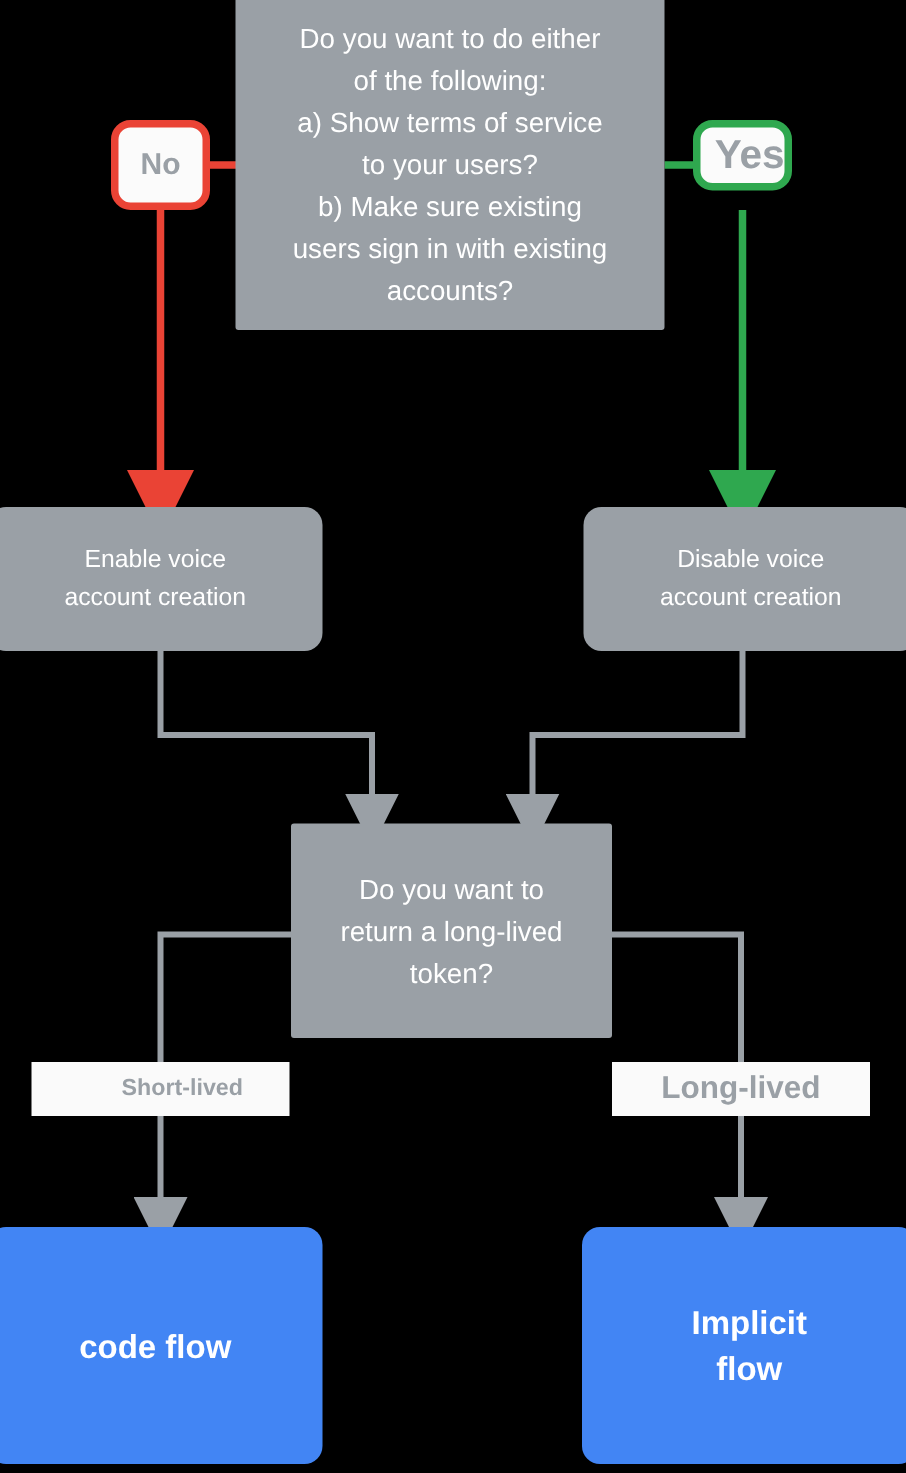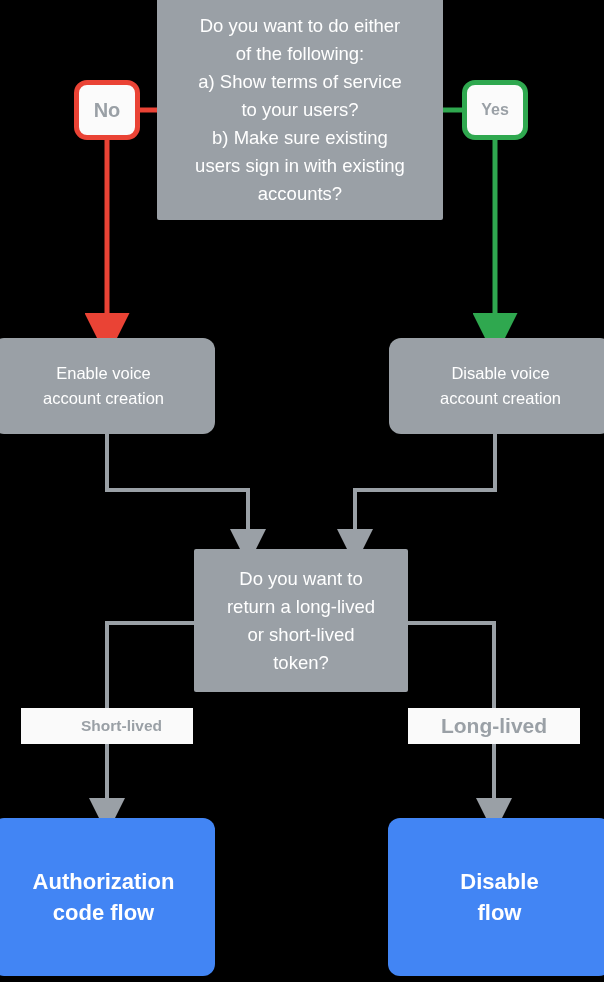--- a/index.html
+++ b/index.html
@@ -69,21 +69,21 @@
   }
   .txt-line { display: block; }
 
   
   #node-top-decision {
     left: 157px; top: 0px; width: 286px; height: 220px;
     font-size: 18.5px; line-height: 28px;
     border-top-left-radius: 0; border-top-right-radius: 0;
   }
   #badge-no { left: 74px; top: 80px; width: 66px; height: 60px; font-size: 20px; }
-  #badge-yes { left: 462px; top: 80px; width: 66px; height: 60px; font-size: 16px; }
+  #badge-yes { left: 462px; top: 80px; width: 66px; height: 47px; font-size: 27px; justify-content: flex-end; }
   #node-enable {
     left: -8px; top: 338px; width: 223px; height: 96px;
     font-size: 16.5px; line-height: 25px;
   }
   #node-disable {
     left: 389px; top: 338px; width: 223px; height: 96px;
     font-size: 16.5px; line-height: 25px;
   }
   #node-token-decision {
     left: 194px; top: 549px; width: 214px; height: 143px;
@@ -166,40 +166,38 @@
     <div>
       <span class="txt-line">Disable voice</span>
       <span class="txt-line">account creation</span>
     </div>
   </div>
 
   <div class="node decision" id="node-token-decision">
     <div>
       <span class="txt-line">Do you want to</span>
       <span class="txt-line">return a long-lived</span>
-      <span class="txt-line">or short-lived</span>
       <span class="txt-line">token?</span>
     </div>
   </div>
 
   <div class="edge-label" id="label-short">
     <span>Short-lived</span>
   </div>
 
   <div class="edge-label" id="label-long">
     <span>Long-lived</span>
   </div>
 
   <div class="node terminal" id="node-auth">
     <div>
-      <span class="txt-line">Authorization</span>
       <span class="txt-line">code flow</span>
     </div>
   </div>
 
   <div class="node terminal" id="node-implicit">
     <div>
-      <span class="txt-line">Disable</span>
+      <span class="txt-line">Implicit</span>
       <span class="txt-line">flow</span>
     </div>
   </div>
 
 </div>
 
 </body></html>

